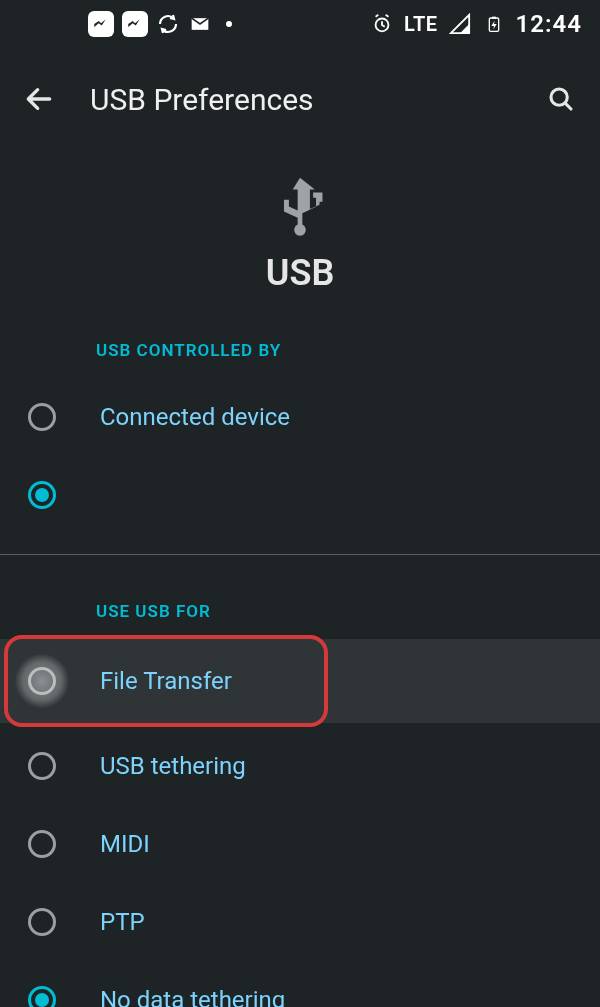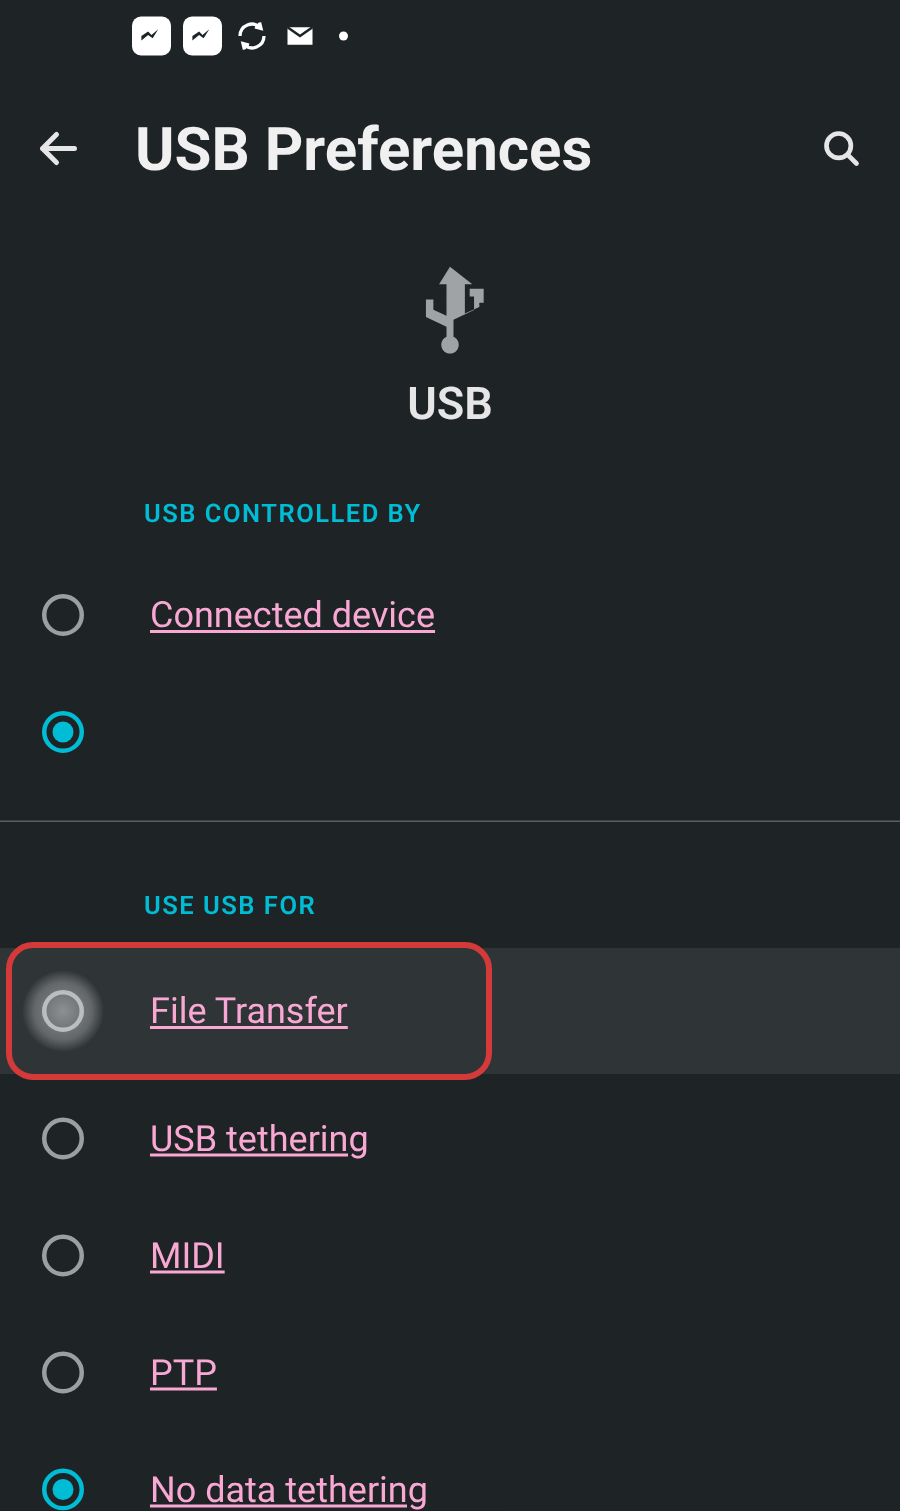--- a/index.html
+++ b/index.html
@@ -73,40 +73,40 @@
     align-items: center;
     height: 74px;
     padding: 0 22px;
     margin-top: 14px;
   }
   .back-btn {
     width: 34px; height: 34px;
     display:flex; align-items:center; justify-content:center;
   }
   .app-title {
-    font-size: 40px;
-    font-weight: 700;
+    font-size: 30px;
+    font-weight: 400;
     margin-left: 34px;
     color: #f0f0f0;
   }
   .spacer { flex: 1; }
   .search-btn {
     width: 34px; height: 34px;
     display:flex; align-items:center; justify-content:center;
   }
 
   
   .hero {
     display:flex;
     flex-direction: column;
     align-items:center;
     margin-top: 36px;
   }
   .hero-label {
-    font-size: 30px;
+    font-size: 36px;
     font-weight: 600;
     color: #e6e6e6;
     margin-top: 10px;
   }
 
   
   .section-header {
     padding-left: 96px;
     font-size: 17px;
     font-weight: 600;
@@ -147,24 +147,23 @@
     content:"";
     position:absolute;
     top:50%; left:50%;
     width: 14px; height:14px;
     background:#00bcd4;
     border-radius:50%;
     transform: translate(-50%,-50%);
   }
   .radio-label {
     font-size: 24px;
-    color: #f9a8d4;
+    color: #7dd3fc;
     margin-left: 44px;
     font-weight: 400;
-    text-decoration: underline;
   }
 
   
   .highlight-wrap {
     position: relative;
     margin-top: 4px;
     margin-bottom: 4px;
     border-radius: 25px;
   }
   .highlight-bg {
@@ -225,20 +224,43 @@
       </svg>
     </span>
     <span class="status-icon">
       <svg viewBox="0 0 24 24" width="24" height="20" fill="#ffffff">
         <path d="M2 5h20v14H2z" fill="#ffffff"></path>
         <path d="M2 5l10 7L22 5" fill="none" stroke="#1e2326" stroke-width="2"></path>
       </svg>
     </span>
     <span class="status-dot"></span>
   </div>
+  <div class="status-right">
+    <span class="status-icon">
+      <svg viewBox="0 0 24 24" width="22" height="22" fill="none" stroke="#ffffff" stroke-width="2">
+        <circle cx="12" cy="13" r="7"></circle>
+          <path d="M12 9v4l3 2M5 4l3-2M19 4l-3-2"></path>
+      </svg>
+    </span>
+    <span class="status-text">LTE</span>
+    <span class="status-icon">
+      <svg viewBox="0 0 24 24" width="22" height="22">
+        <path d="M2 22L22 2v20z" fill="none" stroke="#ffffff" stroke-width="2"></path>
+        <path d="M12 22L22 12v10z" fill="#ffffff"></path>
+      </svg>
+    </span>
+    <span class="status-icon">
+      <svg viewBox="0 0 24 24" width="16" height="24">
+        <rect x="5" y="3" width="14" height="20" rx="2" fill="none" stroke="#ffffff" stroke-width="2"></rect>
+        <rect x="9" y="1" width="6" height="3" fill="#ffffff"></rect>
+        <path d="M13 7l-5 8h4l-1 5 5-8h-4z" fill="#ffffff"></path>
+      </svg>
+    </span>
+    <span class="status-clock">12:44</span>
+  </div>
 </div>
 
 <div class="app-bar">
   <div class="back-btn">
     <svg viewBox="0 0 24 24" width="32" height="32" fill="none" stroke="#e6e6e6" stroke-width="2.5" stroke-linecap="round" stroke-linejoin="round">
       <path d="M20 12H4M11 5l-7 7 7 7"></path>
     </svg>
   </div>
   <div class="app-title">USB Preferences</div>
   <div class="spacer"></div>

